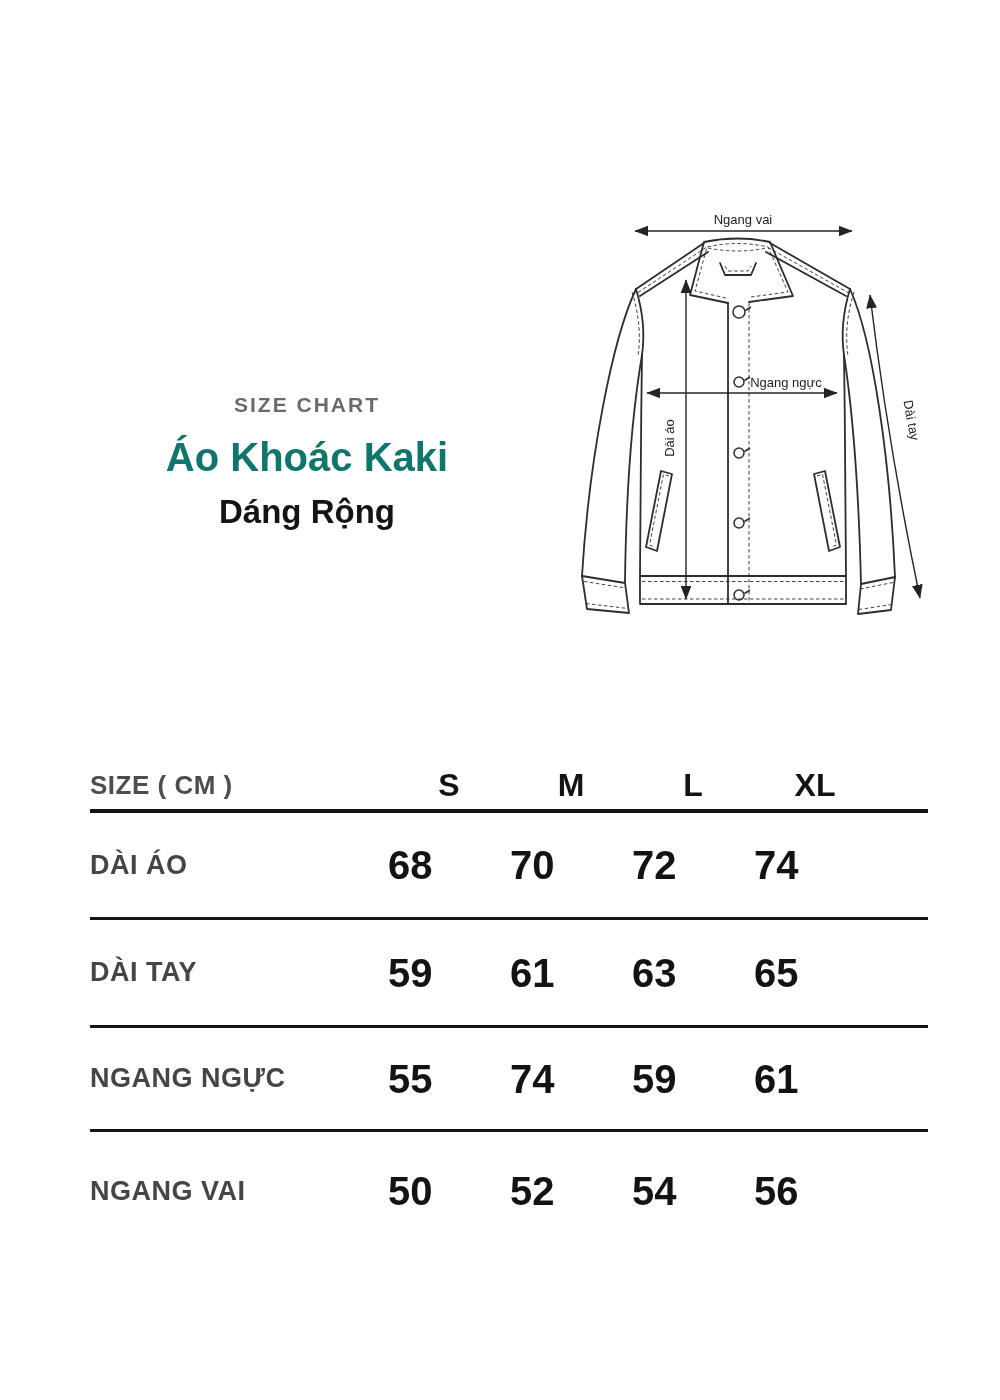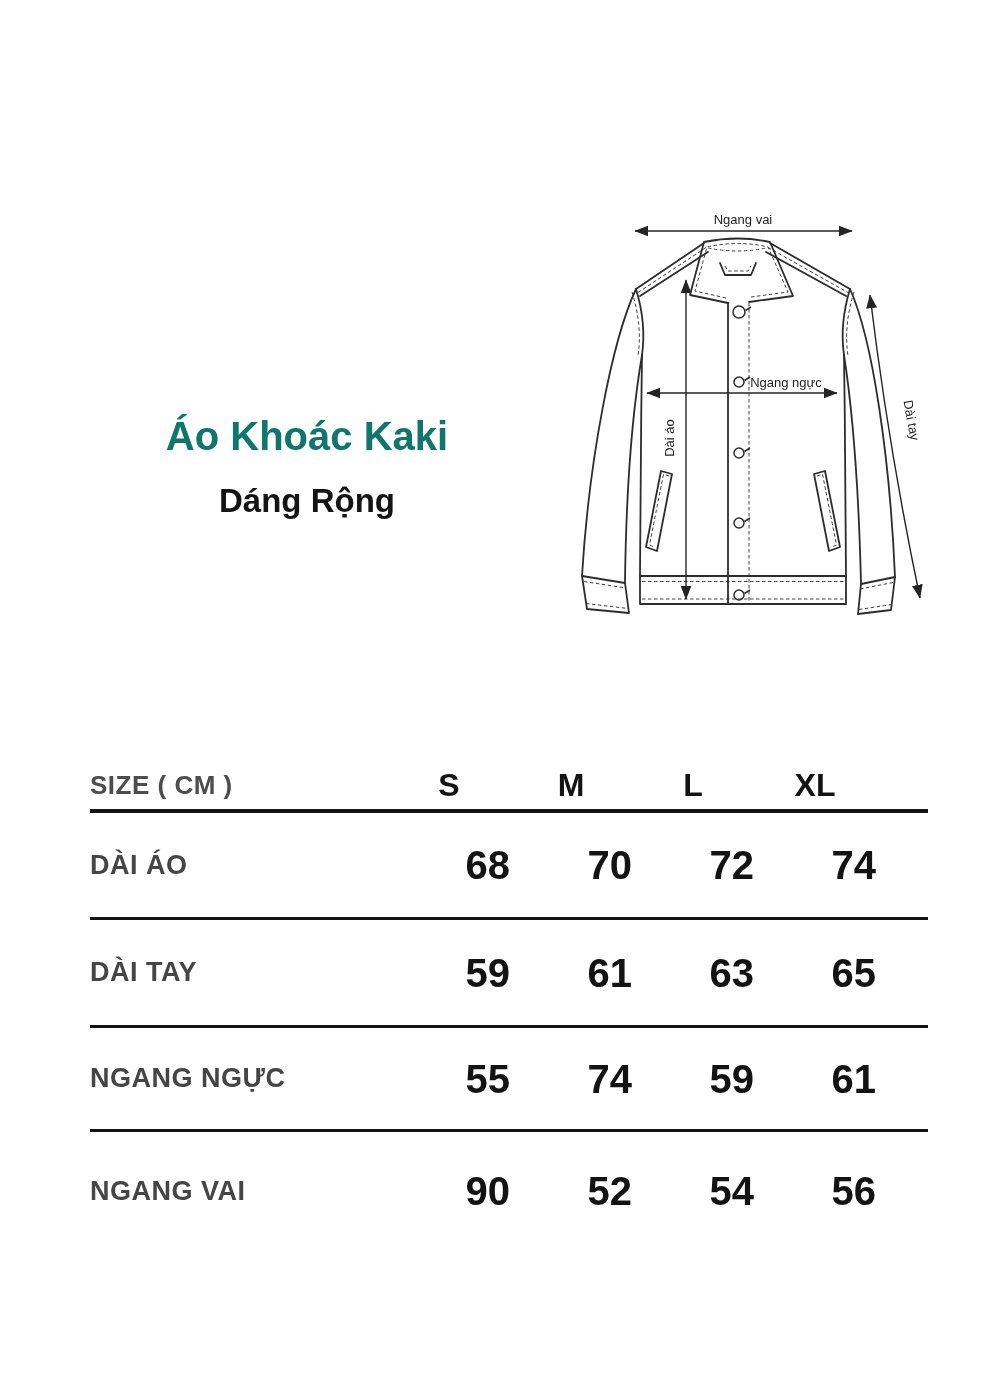--- a/index.html
+++ b/index.html
@@ -29,21 +29,21 @@
   }
   .product-name {
     margin-top: 22px;
     font-size: 40px;
     font-weight: bold;
     color: #0f766e;
     line-height: 1;
     white-space: nowrap;
   }
   .fit-name {
-    margin-top: 28px;
+    margin-top: 18px;
     font-size: 33px;
     font-weight: bold;
     color: #141414;
     line-height: 1;
   }
 
   
   .diagram {
     position: absolute;
     left: 560px;
@@ -93,21 +93,21 @@
     font-weight: bold;
     color: #454545;
     line-height: 1;
     letter-spacing: 0.5px;
     white-space: nowrap;
   }
   .t-value {
     font-size: 40px;
     font-weight: bold;
     color: #131313;
-    text-align: right;
+    text-align: left;
     line-height: 1;
   }
 
   
   .note {
     position: absolute;
     left: 92px;
     top: 1207px;
     font-size: 23px;
     color: #1c1c1c;
@@ -115,20 +115,21 @@
     white-space: nowrap;
   }
   .note-prefix { font-weight: bold; color: #111; }
 </style>
 </head>
 <body>
 
 <div class="page">
 
   <div class="title-block">
+    <div class="eyebrow">SIZE CHART</div>
     <div class="product-name">Áo Khoác Kaki</div>
     <div class="fit-name">Dáng Rộng</div>
   </div>
 
   <svg class="diagram" viewBox="0 0 420 470" xmlns="http://www.w3.org/2000/svg">
     <defs>
       <marker id="ah" viewBox="0 0 10 10" refX="9.5" refY="5" markerWidth="10" markerHeight="10" orient="auto-start-reverse">
         <path d="M0,1.1 L10,5 L0,8.9 Z" fill="#242424"></path>
       </marker>
     </defs>
@@ -230,21 +231,21 @@
     <div class="t-row t-data row-h-101">
       <div class="row-label">NGANG NGỰC</div>
       <div class="t-value">55</div>
       <div class="t-value">74</div>
       <div class="t-value">59</div>
       <div class="t-value">61</div>
     </div>
 
     <div class="t-row t-data last row-h-118">
       <div class="row-label">NGANG VAI</div>
-      <div class="t-value">90</div>
+      <div class="t-value">50</div>
       <div class="t-value">52</div>
       <div class="t-value">54</div>
       <div class="t-value">56</div>
     </div>
   </div>
 
 
 </div>
 
 </body></html>

